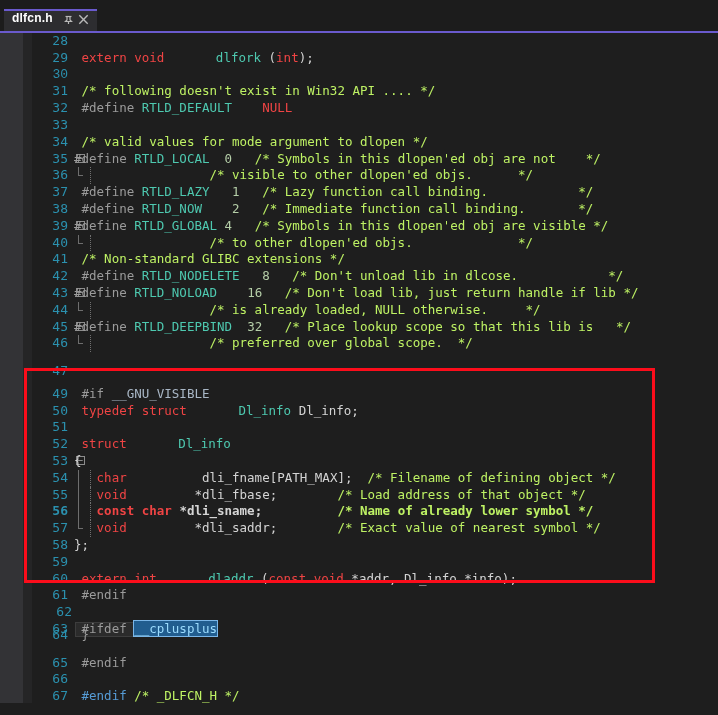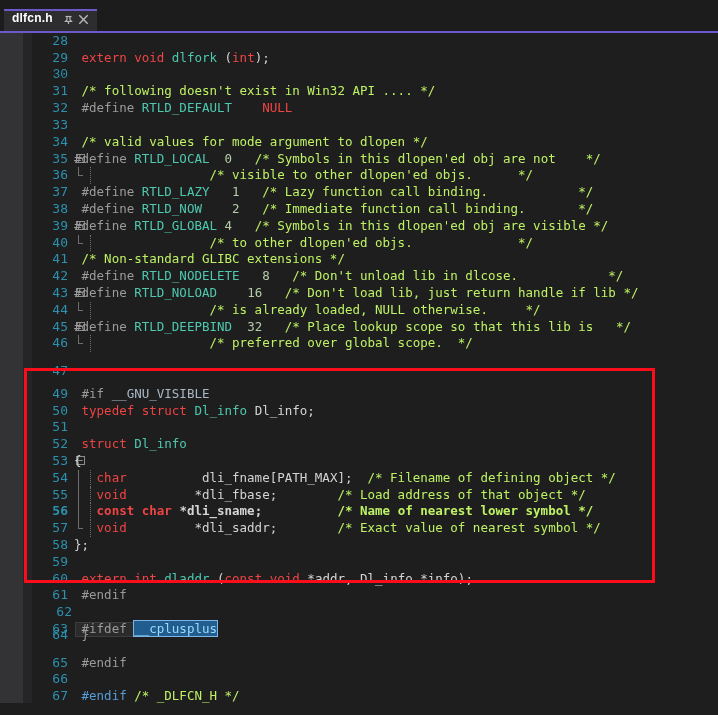--- a/index.html
+++ b/index.html
@@ -92,21 +92,21 @@
     border-left:1px dotted #707070;
   }
   .txt {
     position:absolute; left:42px; top:0;
     font-family:"DejaVu Sans Mono","Liberation Mono",monospace;
     font-size:12.5px; letter-spacing:0px;
   }
 
   
   .kw   { color:#ef4444; }   
-  .typ  { color:#4ec9b0; }   
+  .typ  { color:#4ec9b0;padding-left:44px; }   
   .pp   { color:#9b9b9b; }   
   .ppb  { color:#569cd6; }   
   .mac  { color:#4ec9b0; }   
   .cmt  { color:#bef264; }   
   .num  { color:#b5cea8; }   
   .id   { color:#d4d4d4; }
   .dim  { color:#a9b7c6; }
   
   .sel {
     background:#215d8f; color:#9cdcfe;
@@ -172,21 +172,21 @@
         <div class="row" style="top: 285.6px; position: absolute; left: 0px; width: 686px;"><span class="lineno">45</span><span class="fold"><span class="fold-box">–</span></span><span class="txt"><span class="pp">#define </span><span class="mac">RTLD_DEEPBIND</span><span class="id">  </span><span class="num">32</span><span class="cmt">   /* Place lookup scope so that this lib is   */</span></span></div>
         <div class="row" style="top: 302.4px; position: absolute; left: 0px; width: 686px;"><span class="lineno">46</span><span class="guide-end"></span><span class="dotguide"></span><span class="txt"><span class="cmt">                  /* preferred over global scope.  */</span></span></div>
         <div class="row" style="top: 302px; position: absolute; left: 0px; width: 686px; margin-top: 28px;"><span class="lineno">47</span><span class="txt"></span></div>
         <div class="row" style="top: 352.8px; position: absolute; left: 0px; width: 686px;"><span class="lineno">49</span><span class="txt"><span class="pp"> #if </span><span class="dim">__GNU_VISIBLE</span></span></div>
         <div class="row" style="top: 369.6px; position: absolute; left: 0px; width: 686px;"><span class="lineno">50</span><span class="txt"><span class="kw"> typedef</span><span class="kw"> struct</span><span class="typ"> Dl_info</span><span class="id"> Dl_info;</span></span></div>
         <div class="row" style="top: 386.4px; position: absolute; left: 0px; width: 686px;"><span class="lineno">51</span><span class="txt"></span></div>
         <div class="row" style="top: 403.2px; position: absolute; left: 0px; width: 686px;"><span class="lineno">52</span><span class="txt"><span class="kw"> struct</span><span class="typ"> Dl_info</span></span></div>
         <div class="row" style="top: 420px; position: absolute; left: 0px; width: 686px;"><span class="lineno">53</span><span class="fold"><span class="fold-box">–</span></span><span class="txt"><span class="id">{</span></span></div>
         <div class="row" style="top: 436.8px; position: absolute; left: 0px; width: 686px;"><span class="lineno">54</span><span class="guide"></span><span class="dotguide"></span><span class="txt"><span class="kw">   char</span><span class="id">          dli_fname[PATH_MAX];</span><span class="cmt">  /* Filename of defining object */</span></span></div>
         <div class="row" style="top: 453.6px; position: absolute; left: 0px; width: 686px;"><span class="lineno">55</span><span class="guide"></span><span class="dotguide"></span><span class="txt"><span class="kw">   void</span><span class="id">         *dli_fbase;</span><span class="cmt">        /* Load address of that object */</span></span></div>
-        <div class="row" style="top: 470.4px; position: absolute; left: 0px; width: 686px; font-weight: bold;"><span class="lineno">56</span><span class="guide"></span><span class="dotguide"></span><span class="txt"><span class="kw">   const</span><span class="kw"> char</span><span class="id"> *dli_sname;</span><span class="cmt">          /* Name of nearest lower symbol */</span></span></div>
+        <div class="row" style="top: 470.4px; position: absolute; left: 0px; width: 686px; font-weight: bold;"><span class="lineno">56</span><span class="guide"></span><span class="dotguide"></span><span class="txt"><span class="kw">   const</span><span class="kw"> char</span><span class="id"> *dli_sname;</span><span class="cmt">          /* Name of already lower symbol */</span></span></div>
         <div class="row" style="top: 487.2px; position: absolute; left: 0px; width: 686px;"><span class="lineno">57</span><span class="guide-end"></span><span class="dotguide"></span><span class="txt"><span class="kw">   void</span><span class="id">         *dli_saddr;</span><span class="cmt">        /* Exact value of nearest symbol */</span></span></div>
         <div class="row" style="top: 504px; position: absolute; left: 0px; width: 686px;"><span class="lineno">58</span><span class="txt"><span class="id">};</span></span></div>
         <div class="row" style="top: 520.8px; position: absolute; left: 0px; width: 686px;"><span class="lineno">59</span><span class="txt"></span></div>
         <div class="row" style="top: 537.6px; position: absolute; left: 0px; width: 686px;"><span class="lineno">60</span><span class="txt"><span class="kw"> extern</span><span class="kw"> int</span><span class="typ"> dladdr </span><span class="id">(</span><span class="kw">const</span><span class="kw"> void</span><span class="id"> *addr, Dl_info *info);</span></span></div>
         <div class="row" style="top: 554.4px; position: absolute; left: 0px; width: 686px;"><span class="lineno">61</span><span class="txt"><span class="pp"> #endif</span></span></div>
         <div class="row" style="top: 571.2px; position: absolute; left: 4px; width: 686px;"><span class="lineno">62</span><span class="txt"></span></div>
         <div style="position: absolute; left: 43px; top: 589px; width: 125px; height: 15px; background: rgb(43, 43, 43); border: 1px solid rgb(61, 61, 61); z-index: 0;"></div>
         <div class="row" style="top: 588px; position: absolute; left: 0px; width: 686px; z-index: 1;"><span class="lineno">63</span><span class="txt has-inactive"><span class="pp"> #ifdef </span><span class="sel">__cplusplus</span></span></div>
         <div class="row" style="top: 594px; position: absolute; left: 0px; width: 686px;"><span class="lineno">64</span><span class="txt"><span class="pp"> }</span></span></div>
         <div class="row" style="top: 621.6px; position: absolute; left: 0px; width: 686px;"><span class="lineno">65</span><span class="txt"><span class="pp"> #endif</span></span></div>

